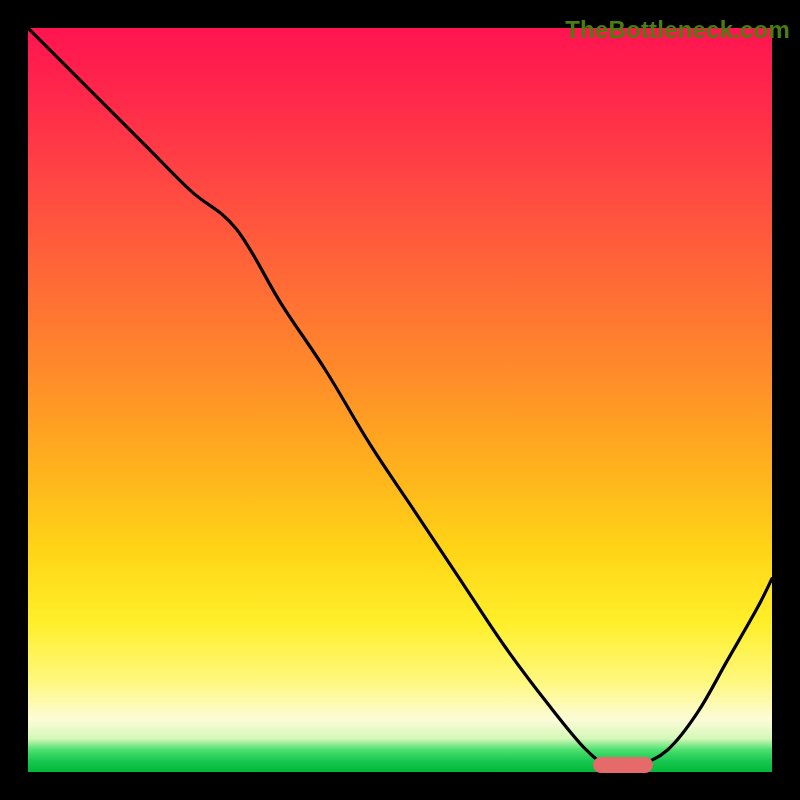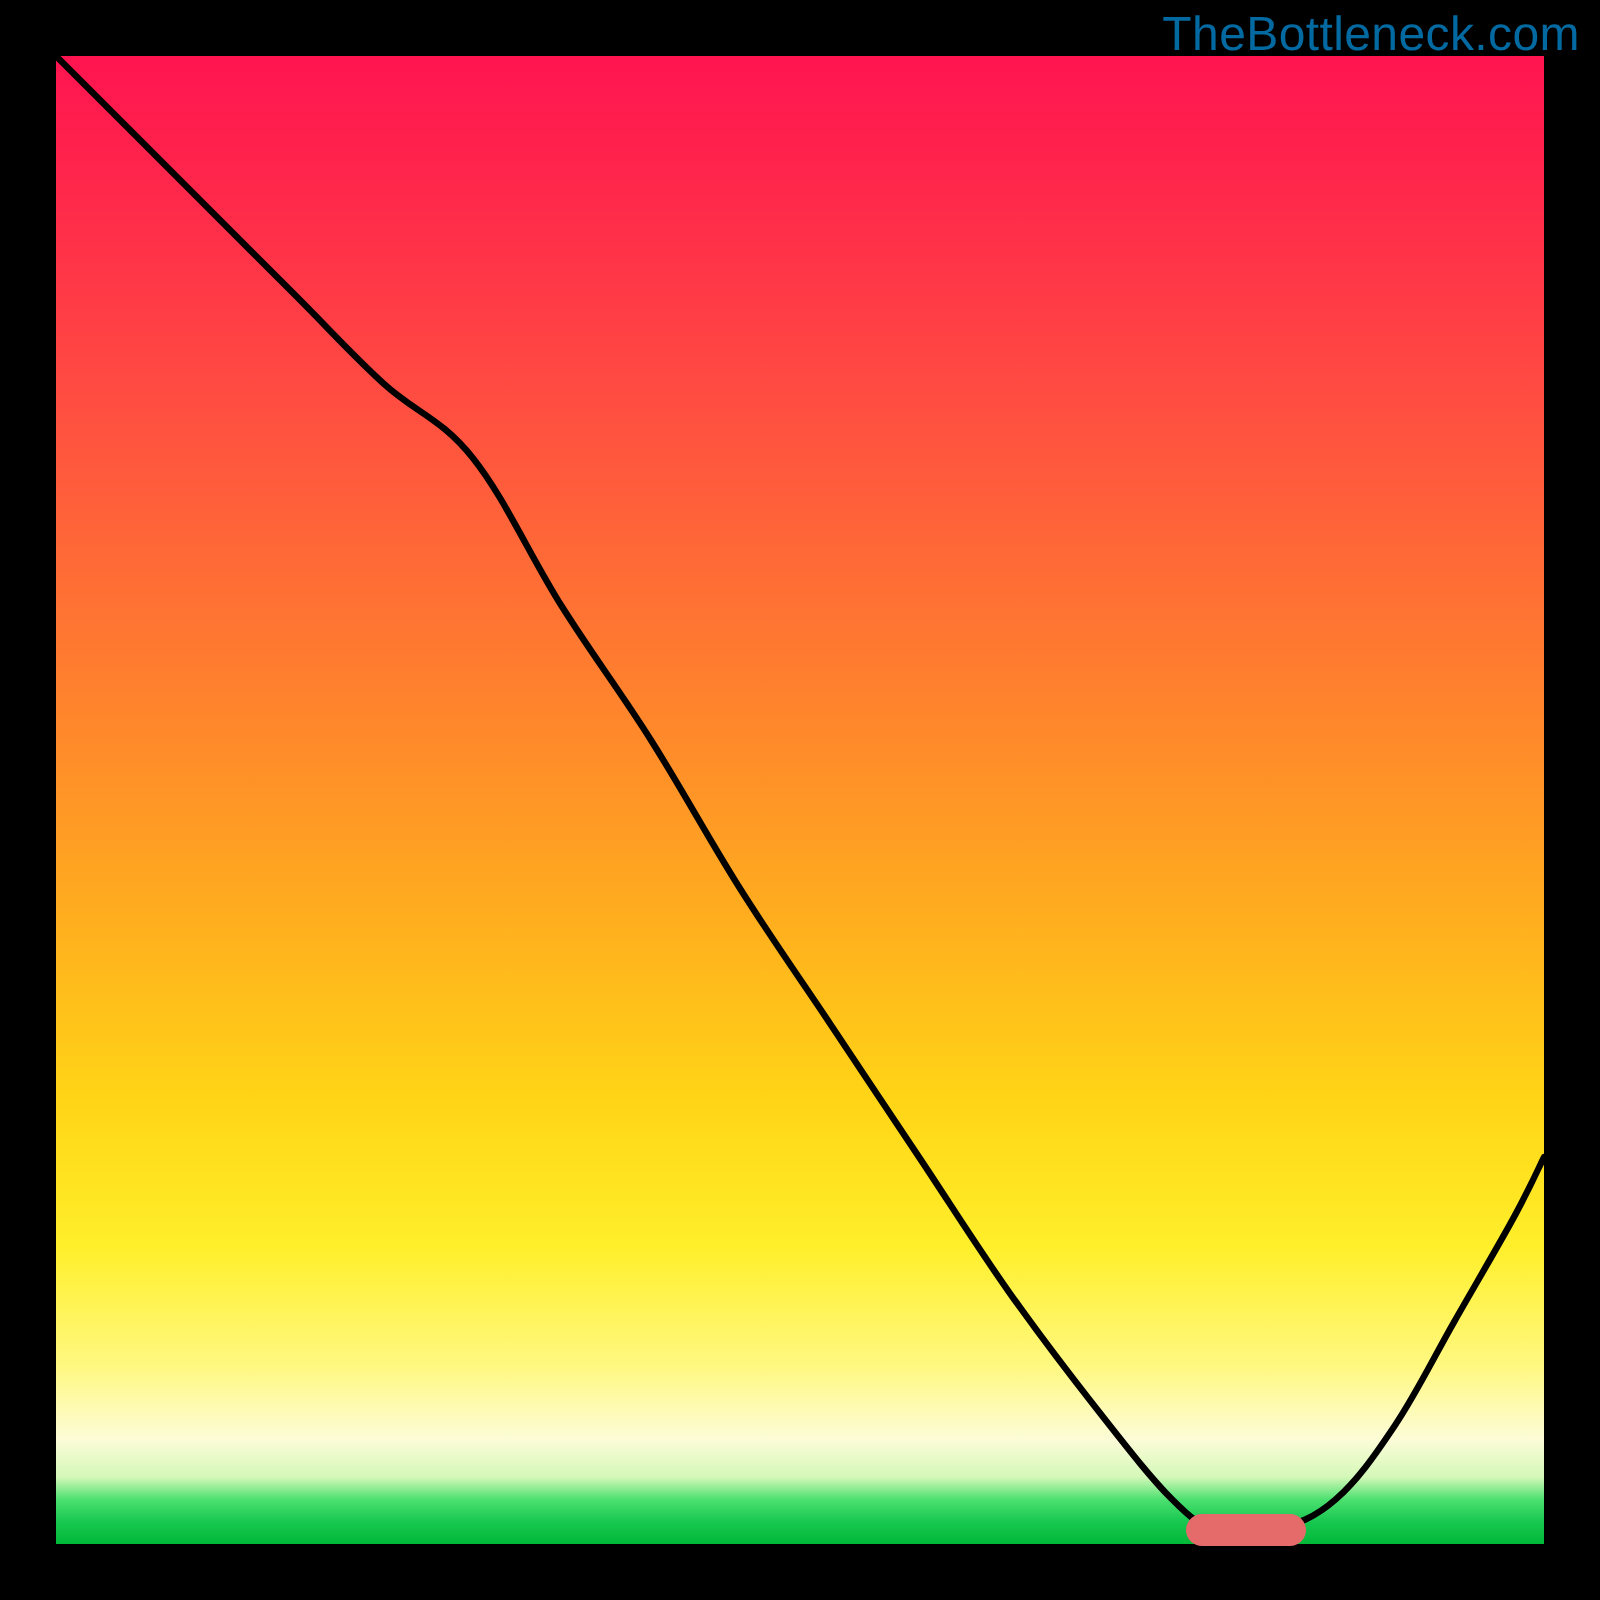--- a/index.html
+++ b/index.html
@@ -35,26 +35,26 @@
       #fff880 88%,
       #fcfcd8 93%,
       #d4f8b8 95.5%,
       #4de070 97%,
       #18c850 98.5%,
       #00b838 100%
     );
   }
   .watermark {
     position: absolute;
-    top: 4px;
+    top: 16px;
     right: 10px;
     font-family: Arial, Helvetica, sans-serif;
     font-size: 24px;
-    color: #0369a1;
-    font-weight: 400;
+    color: #4d7c0f;
+    font-weight: 700;
     letter-spacing: 0.2px;
     user-select: none;
   }
   svg.curve {
     position: absolute;
     left: 0; top: 0;
   }
   .marker {
     position: absolute;
     width: 60px;

